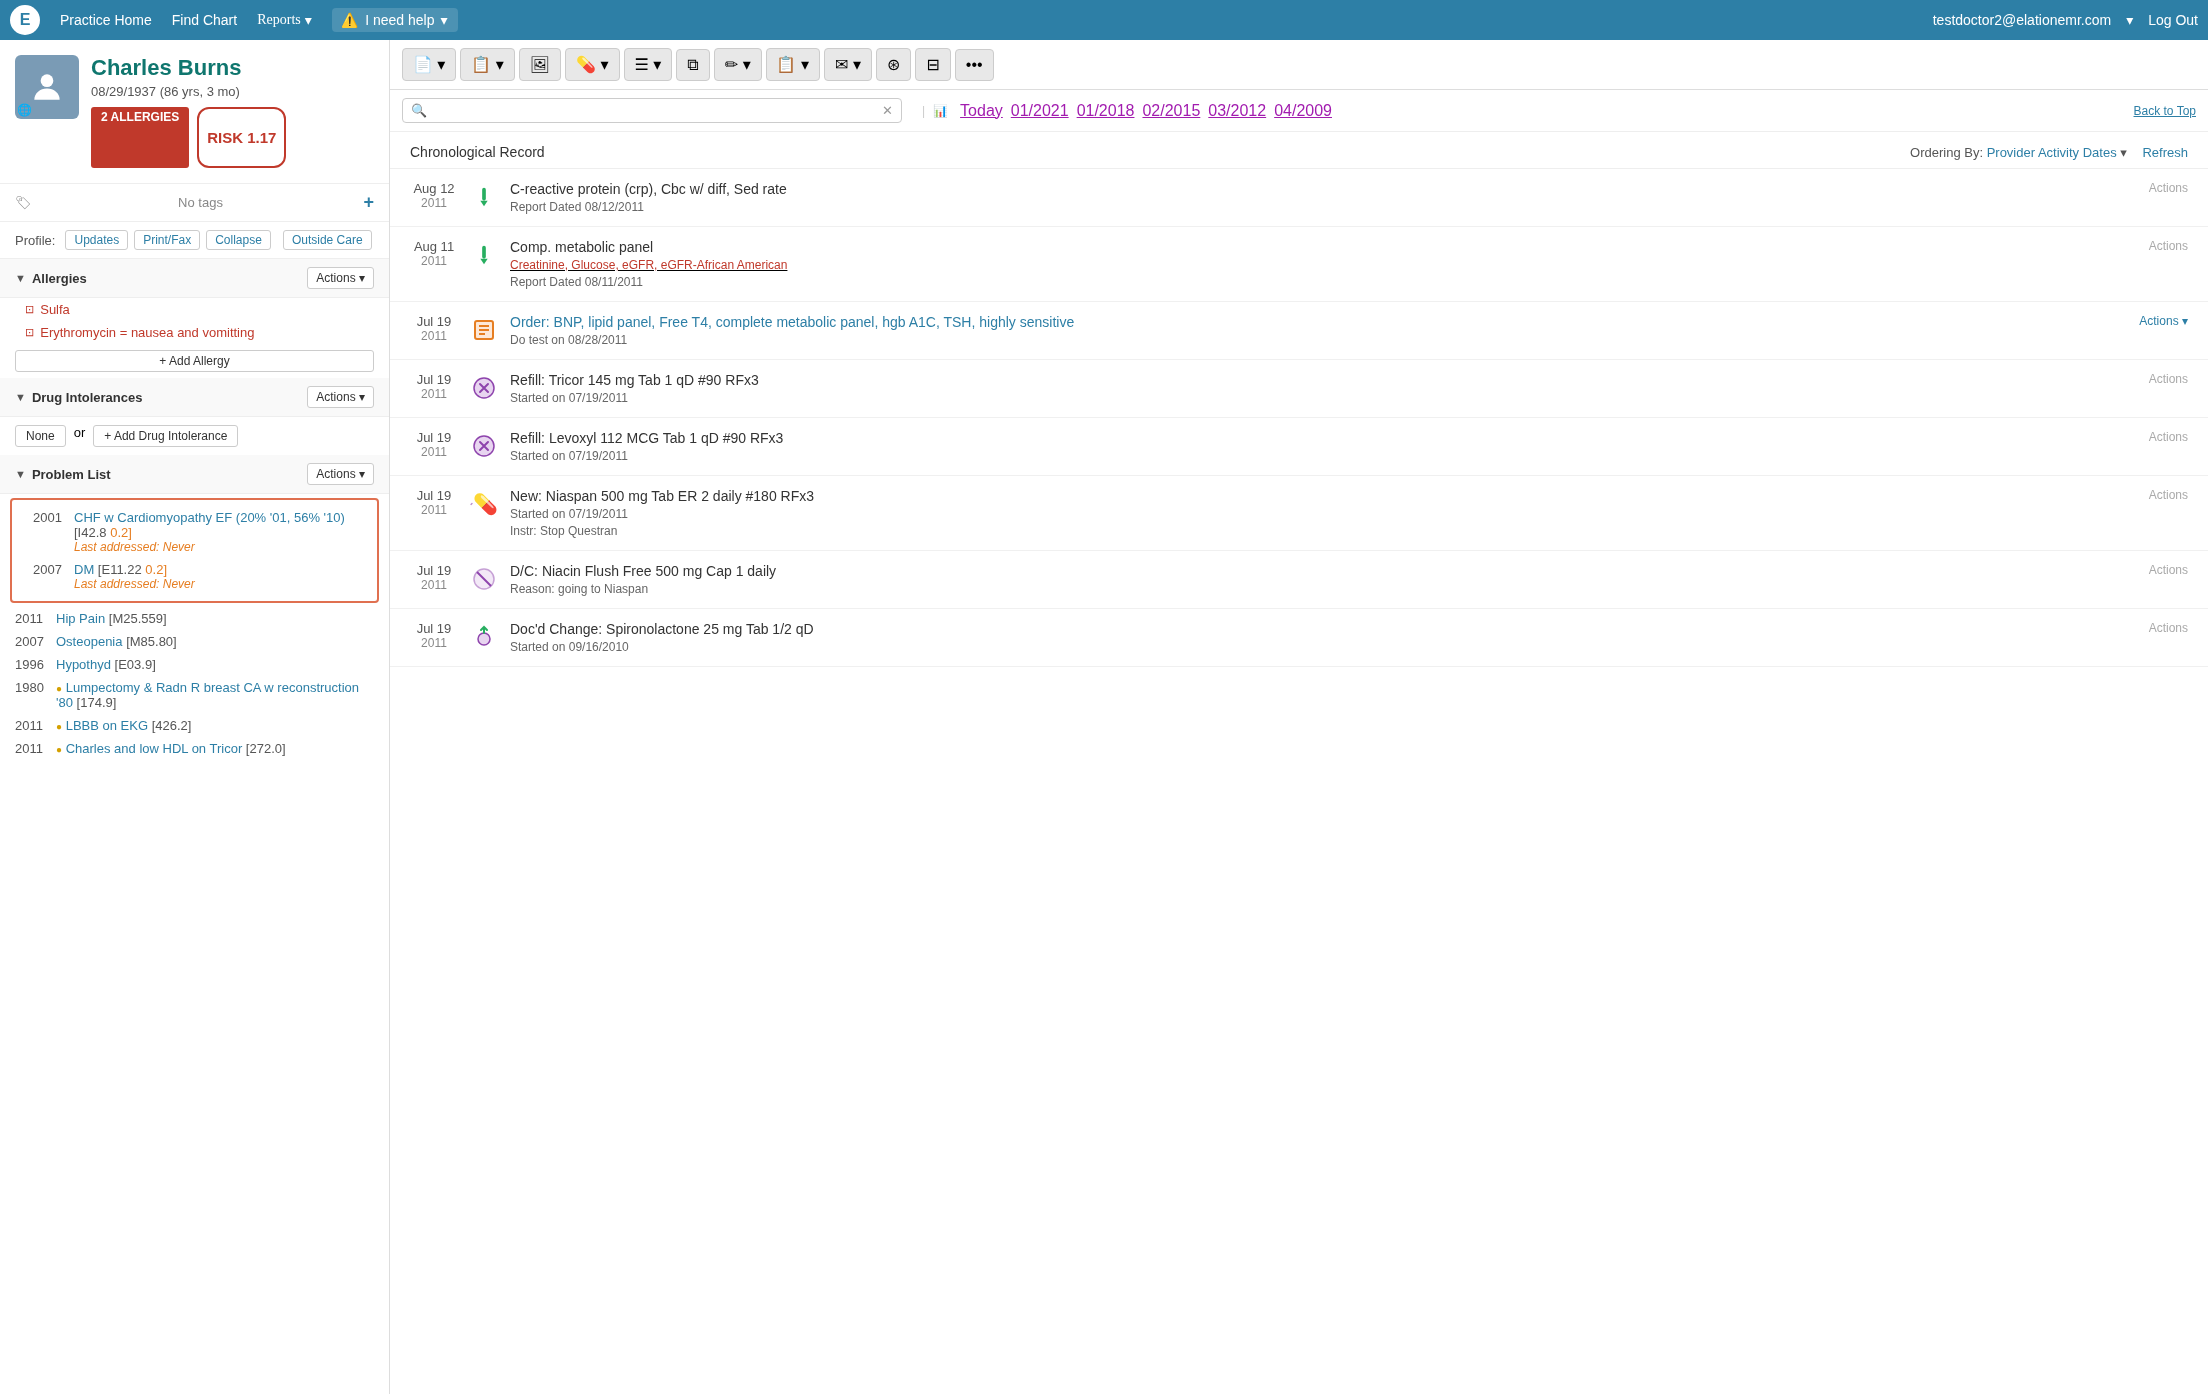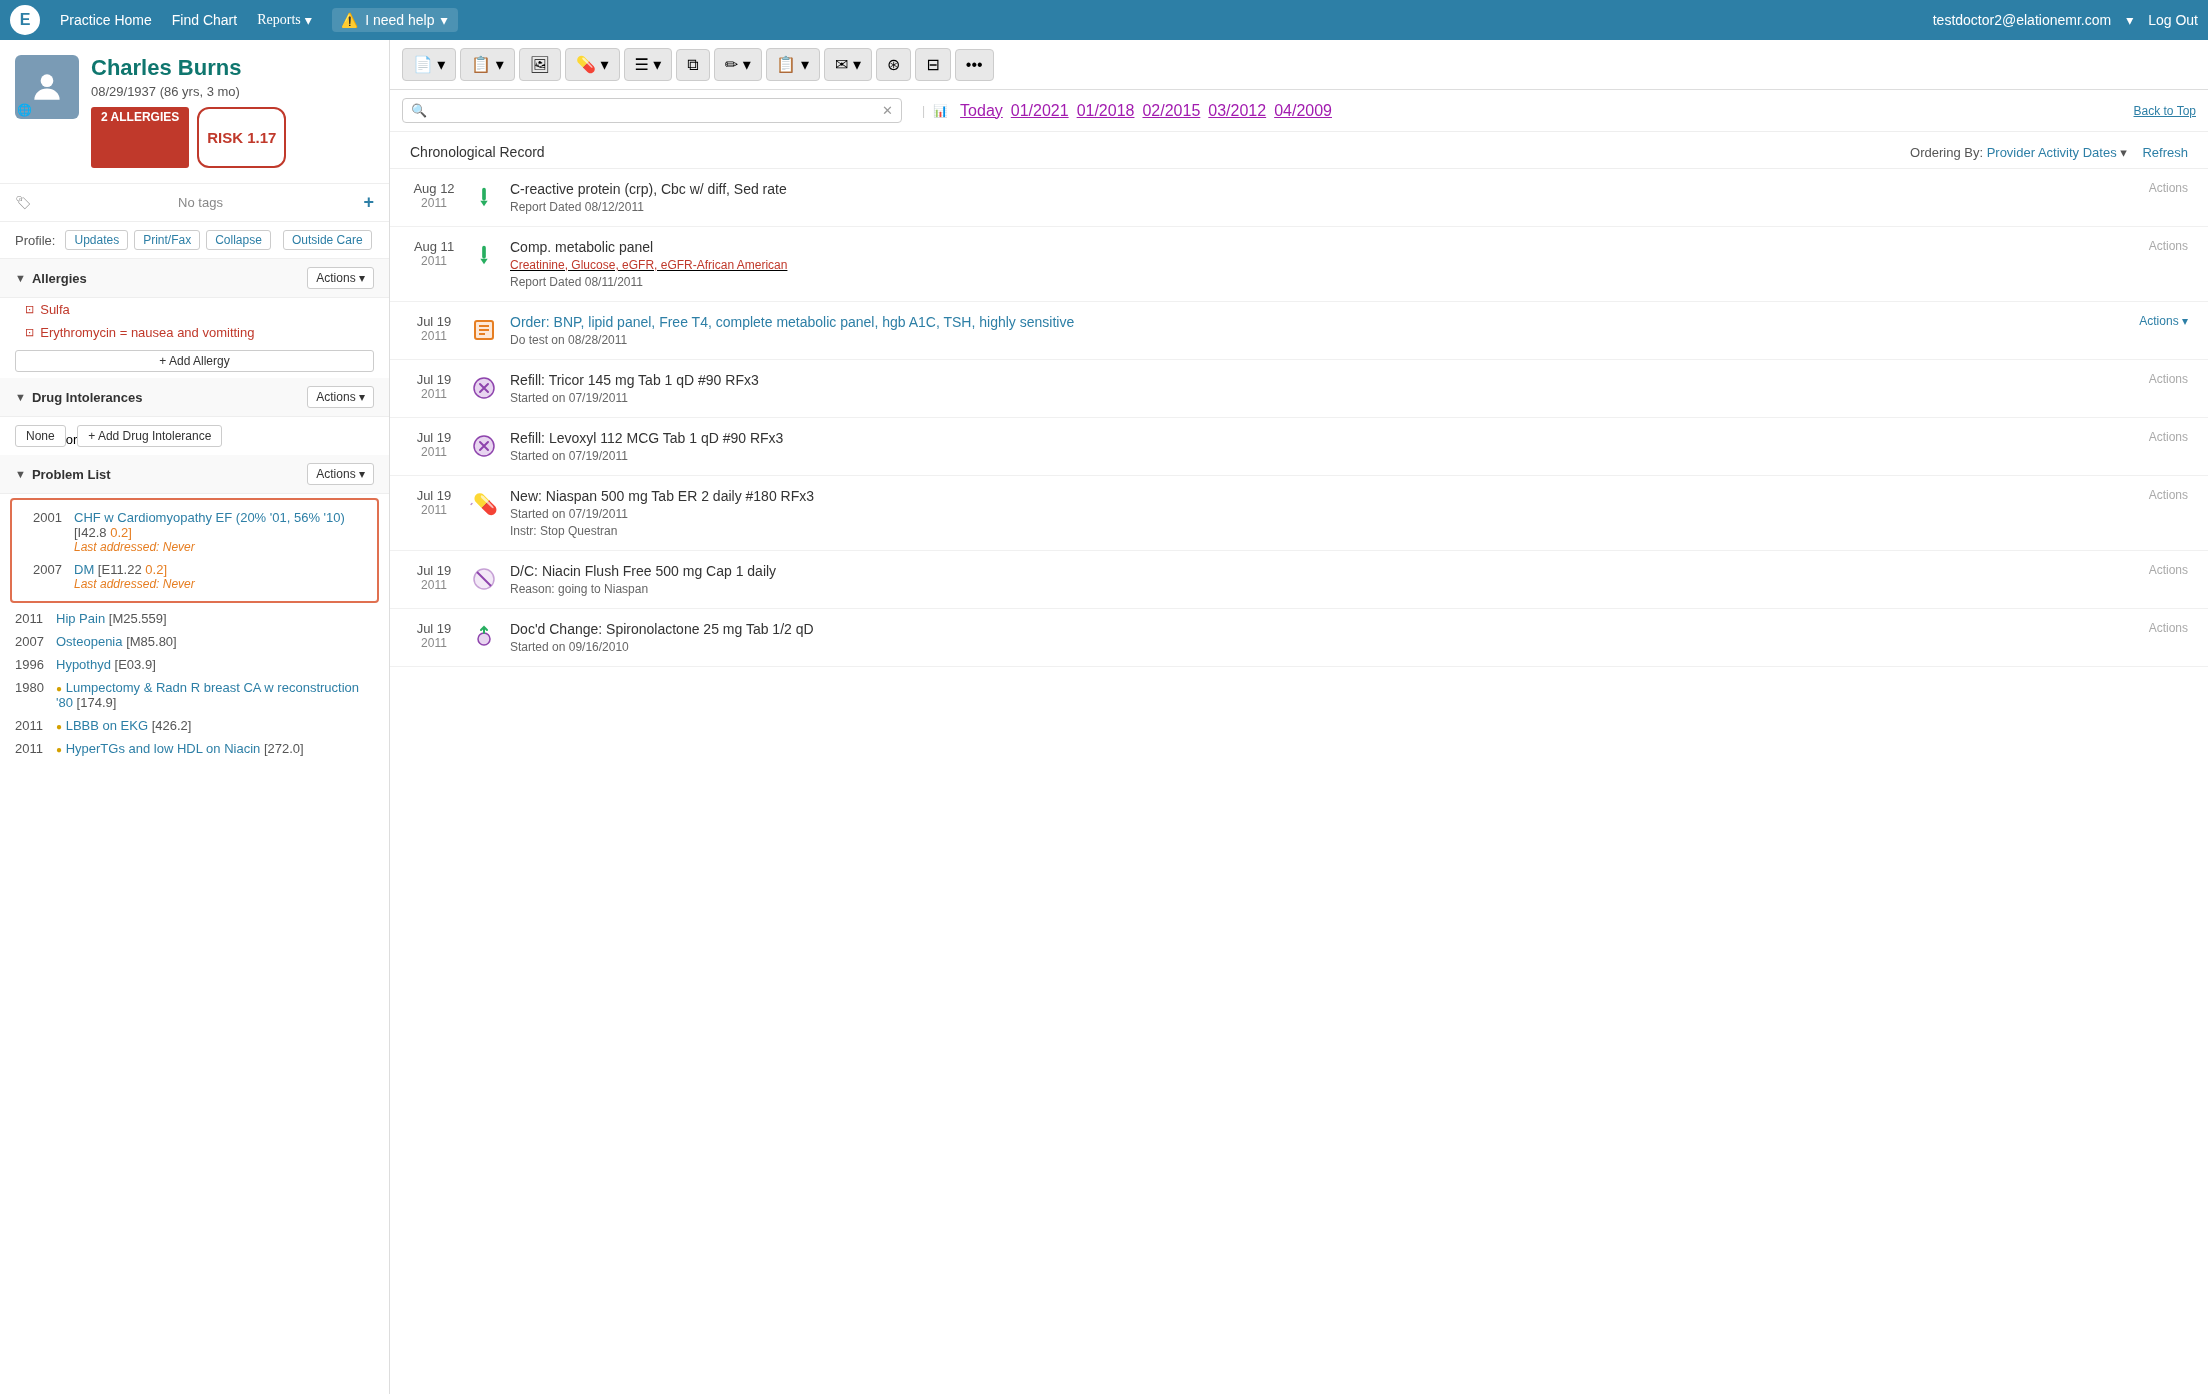--- a/index.html
+++ b/index.html
@@ -317,21 +317,21 @@
     </div>
     <button class="add-allergy-btn">+ Add Allergy</button>
 
     <div class="section-header">
       <span class="toggle">▼</span>
       <span class="section-title">Drug Intolerances</span>
       <div class="section-actions">
         <button class="actions-btn">Actions</button>
       </div>
     </div>
-    <div style="padding: 8px 15px; display:flex; align-items:flex-end; ">
+    <div style="padding: 8px 15px; display:flex; align-items:flex-start; gap:8px;">
       <button class="add-allergy-btn" style="margin:0;">None</button>
       <span>or</span>
       <button class="add-allergy-btn" style="margin:0;">+ Add Drug Intolerance</button>
     </div>
 
     <div class="section-header">
       <span class="toggle">▼</span>
       <span class="section-title">Problem List</span>
       <div class="section-actions">
         <button class="actions-btn">Actions</button>
@@ -391,21 +391,21 @@
       <div>
         <span class="bullet-gold">●</span>
         <a href="#" class="problem-link">LBBB on EKG</a>
         <span class="problem-code">[426.2]</span>
       </div>
     </div>
     <div class="problem-item">
       <span class="problem-year">2011</span>
       <div>
         <span class="bullet-gold">●</span>
-        <a href="#" class="problem-link">HyperTGs and low HDL on Niacin</a>
+        <a href="#" class="problem-link">Charles and low HDL on Tricor</a>
         <span class="problem-code">[272.0]</span>
       </div>
     </div>
 
   </div>
 
   <div class="right-panel">
 
     <div class="toolbar">
       <button class="tool-btn">📄 ▾</button>

